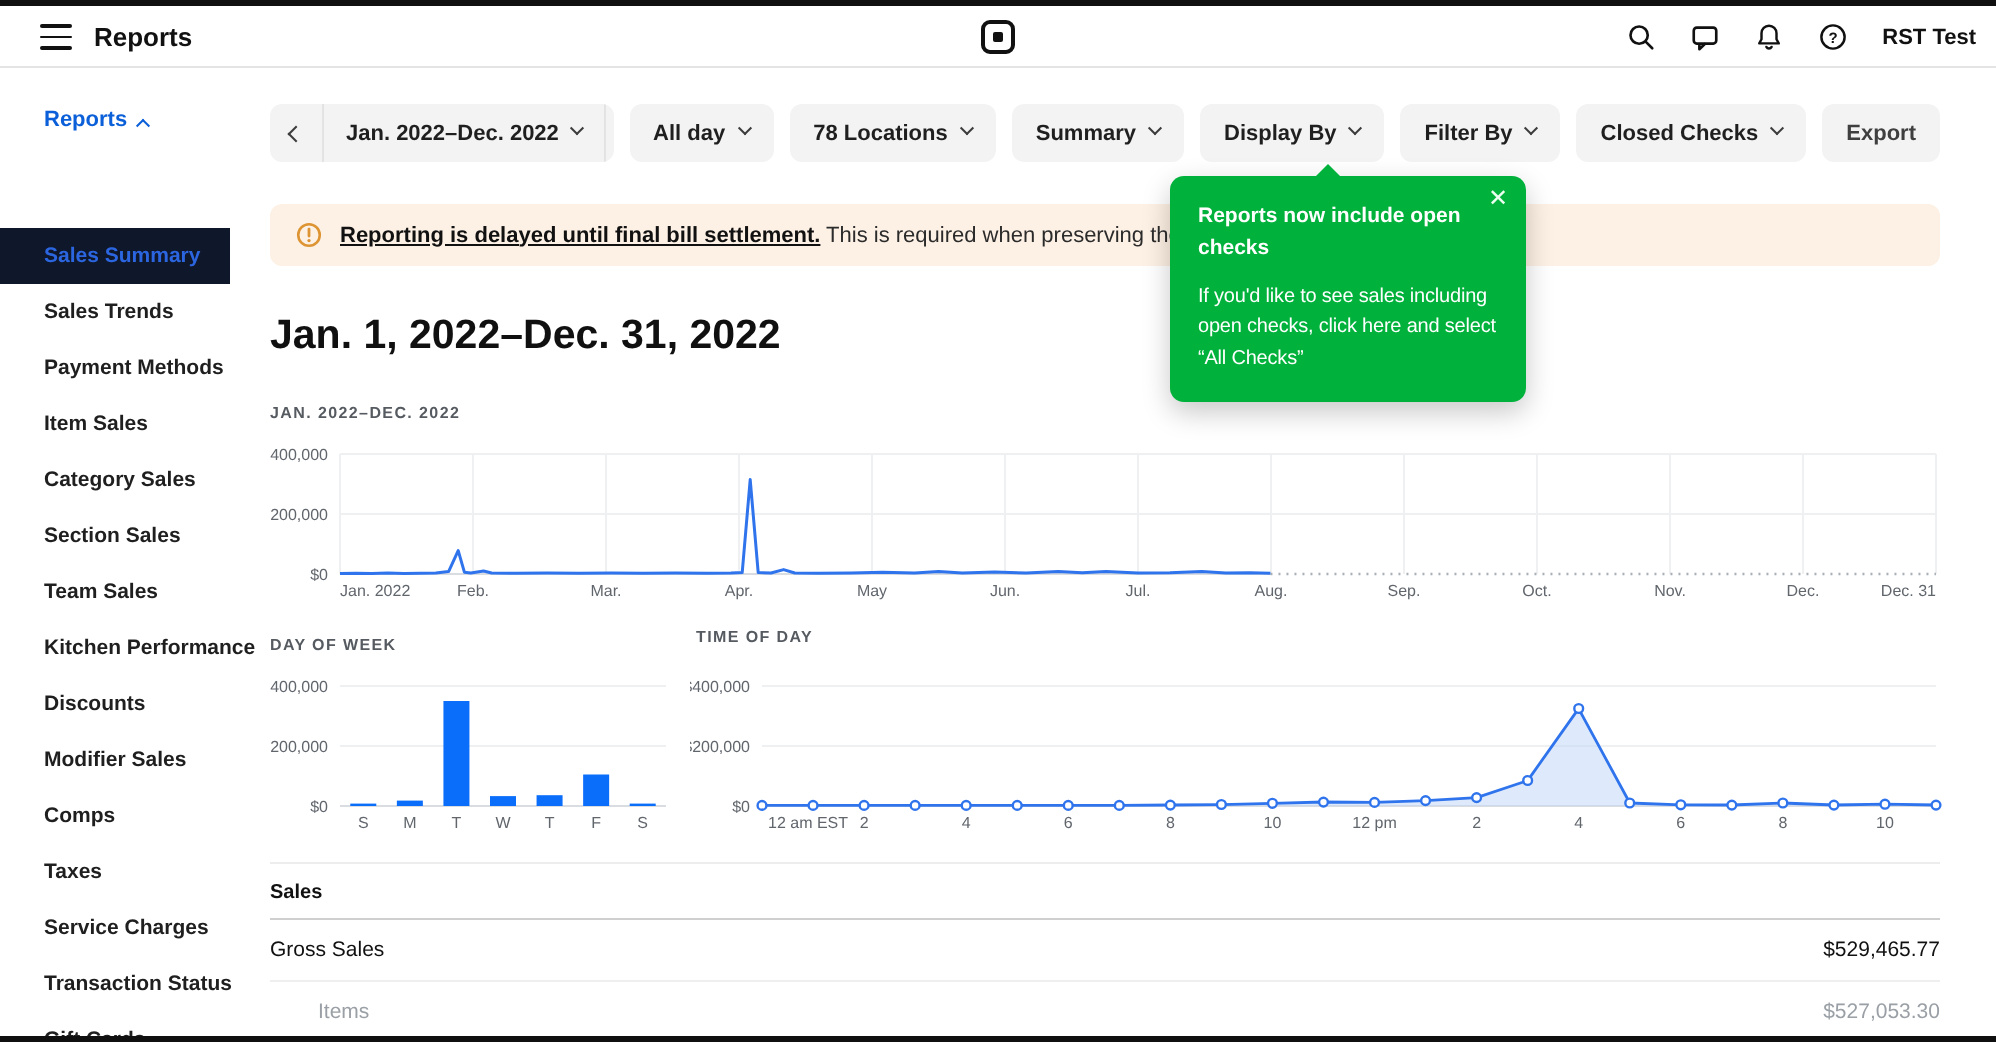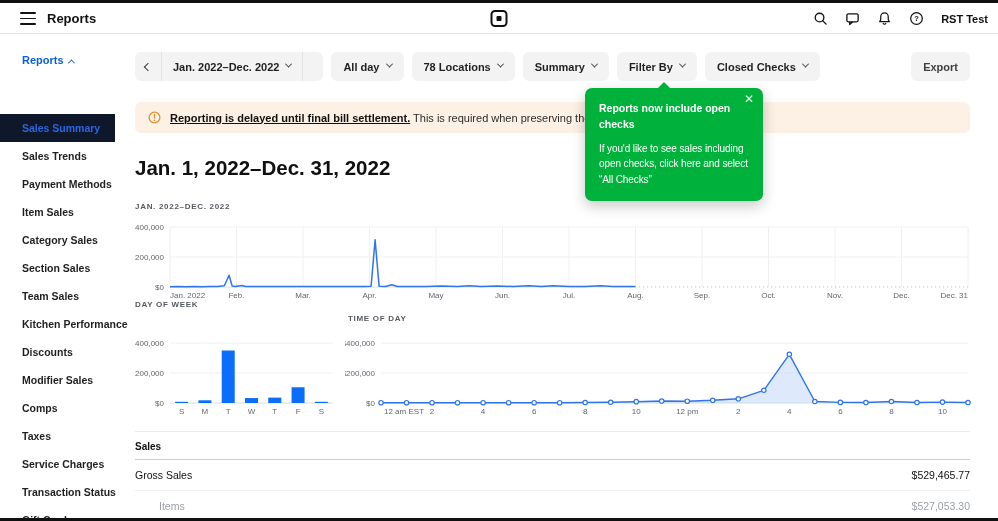--- a/index.html
+++ b/index.html
@@ -153,20 +153,24 @@
         </button>
         <button class="btn">
           <span>78 Locations</span>
           <span class="chev"></span>
         </button>
         <button class="btn">
           <span>Summary</span>
           <span class="chev"></span>
         </button>
         <button class="btn">
+          <span>Display By</span>
+          <span class="chev"></span>
+        </button>
+        <button class="btn">
           <span>Filter By</span>
           <span class="chev"></span>
         </button>
         <button class="btn">
           <span>Closed Checks</span>
           <span class="chev"></span>
         </button>
       </div>
     <button class="btn export-btn">Export</button>
   </div>
@@ -181,21 +185,21 @@
   </div>
 
   <div class="gtip">
     <span class="gtip-close">✕</span>
     <div class="gtip-title">Reports now include open checks</div>
     <div class="gtip-body">If you'd like to see sales including open checks, click here and select “All Checks”</div>
   </div>
 
   <div class="page-title">Jan. 1, 2022–Dec. 31, 2022</div>
   <div class="chart-label" style="left:135px;top:202px;">JAN. 2022–DEC. 2022</div>
-  <div class="chart-label" style="left:135px;top:300px;">DAY OF WEEK</div>
+  <div class="chart-label" style="left:135px;top:318px;">DAY OF WEEK</div>
   <div class="chart-label" style="left:348px;top:314px;">TIME OF DAY</div>
 
   <svg id="chart-months" class="chart-svg" style="left:135px;top:218px;" width="845" height="88">
       <line x1="35" y1="9" x2="35" y2="69" stroke="#eef0f2" stroke-width="1"></line>
       <line x1="101.5" y1="9" x2="101.5" y2="69" stroke="#eef0f2" stroke-width="1"></line>
       <line x1="168" y1="9" x2="168" y2="69" stroke="#eef0f2" stroke-width="1"></line>
       <line x1="234.5" y1="9" x2="234.5" y2="69" stroke="#eef0f2" stroke-width="1"></line>
       <line x1="301" y1="9" x2="301" y2="69" stroke="#eef0f2" stroke-width="1"></line>
       <line x1="367.5" y1="9" x2="367.5" y2="69" stroke="#eef0f2" stroke-width="1"></line>
       <line x1="434" y1="9" x2="434" y2="69" stroke="#eef0f2" stroke-width="1"></line>

